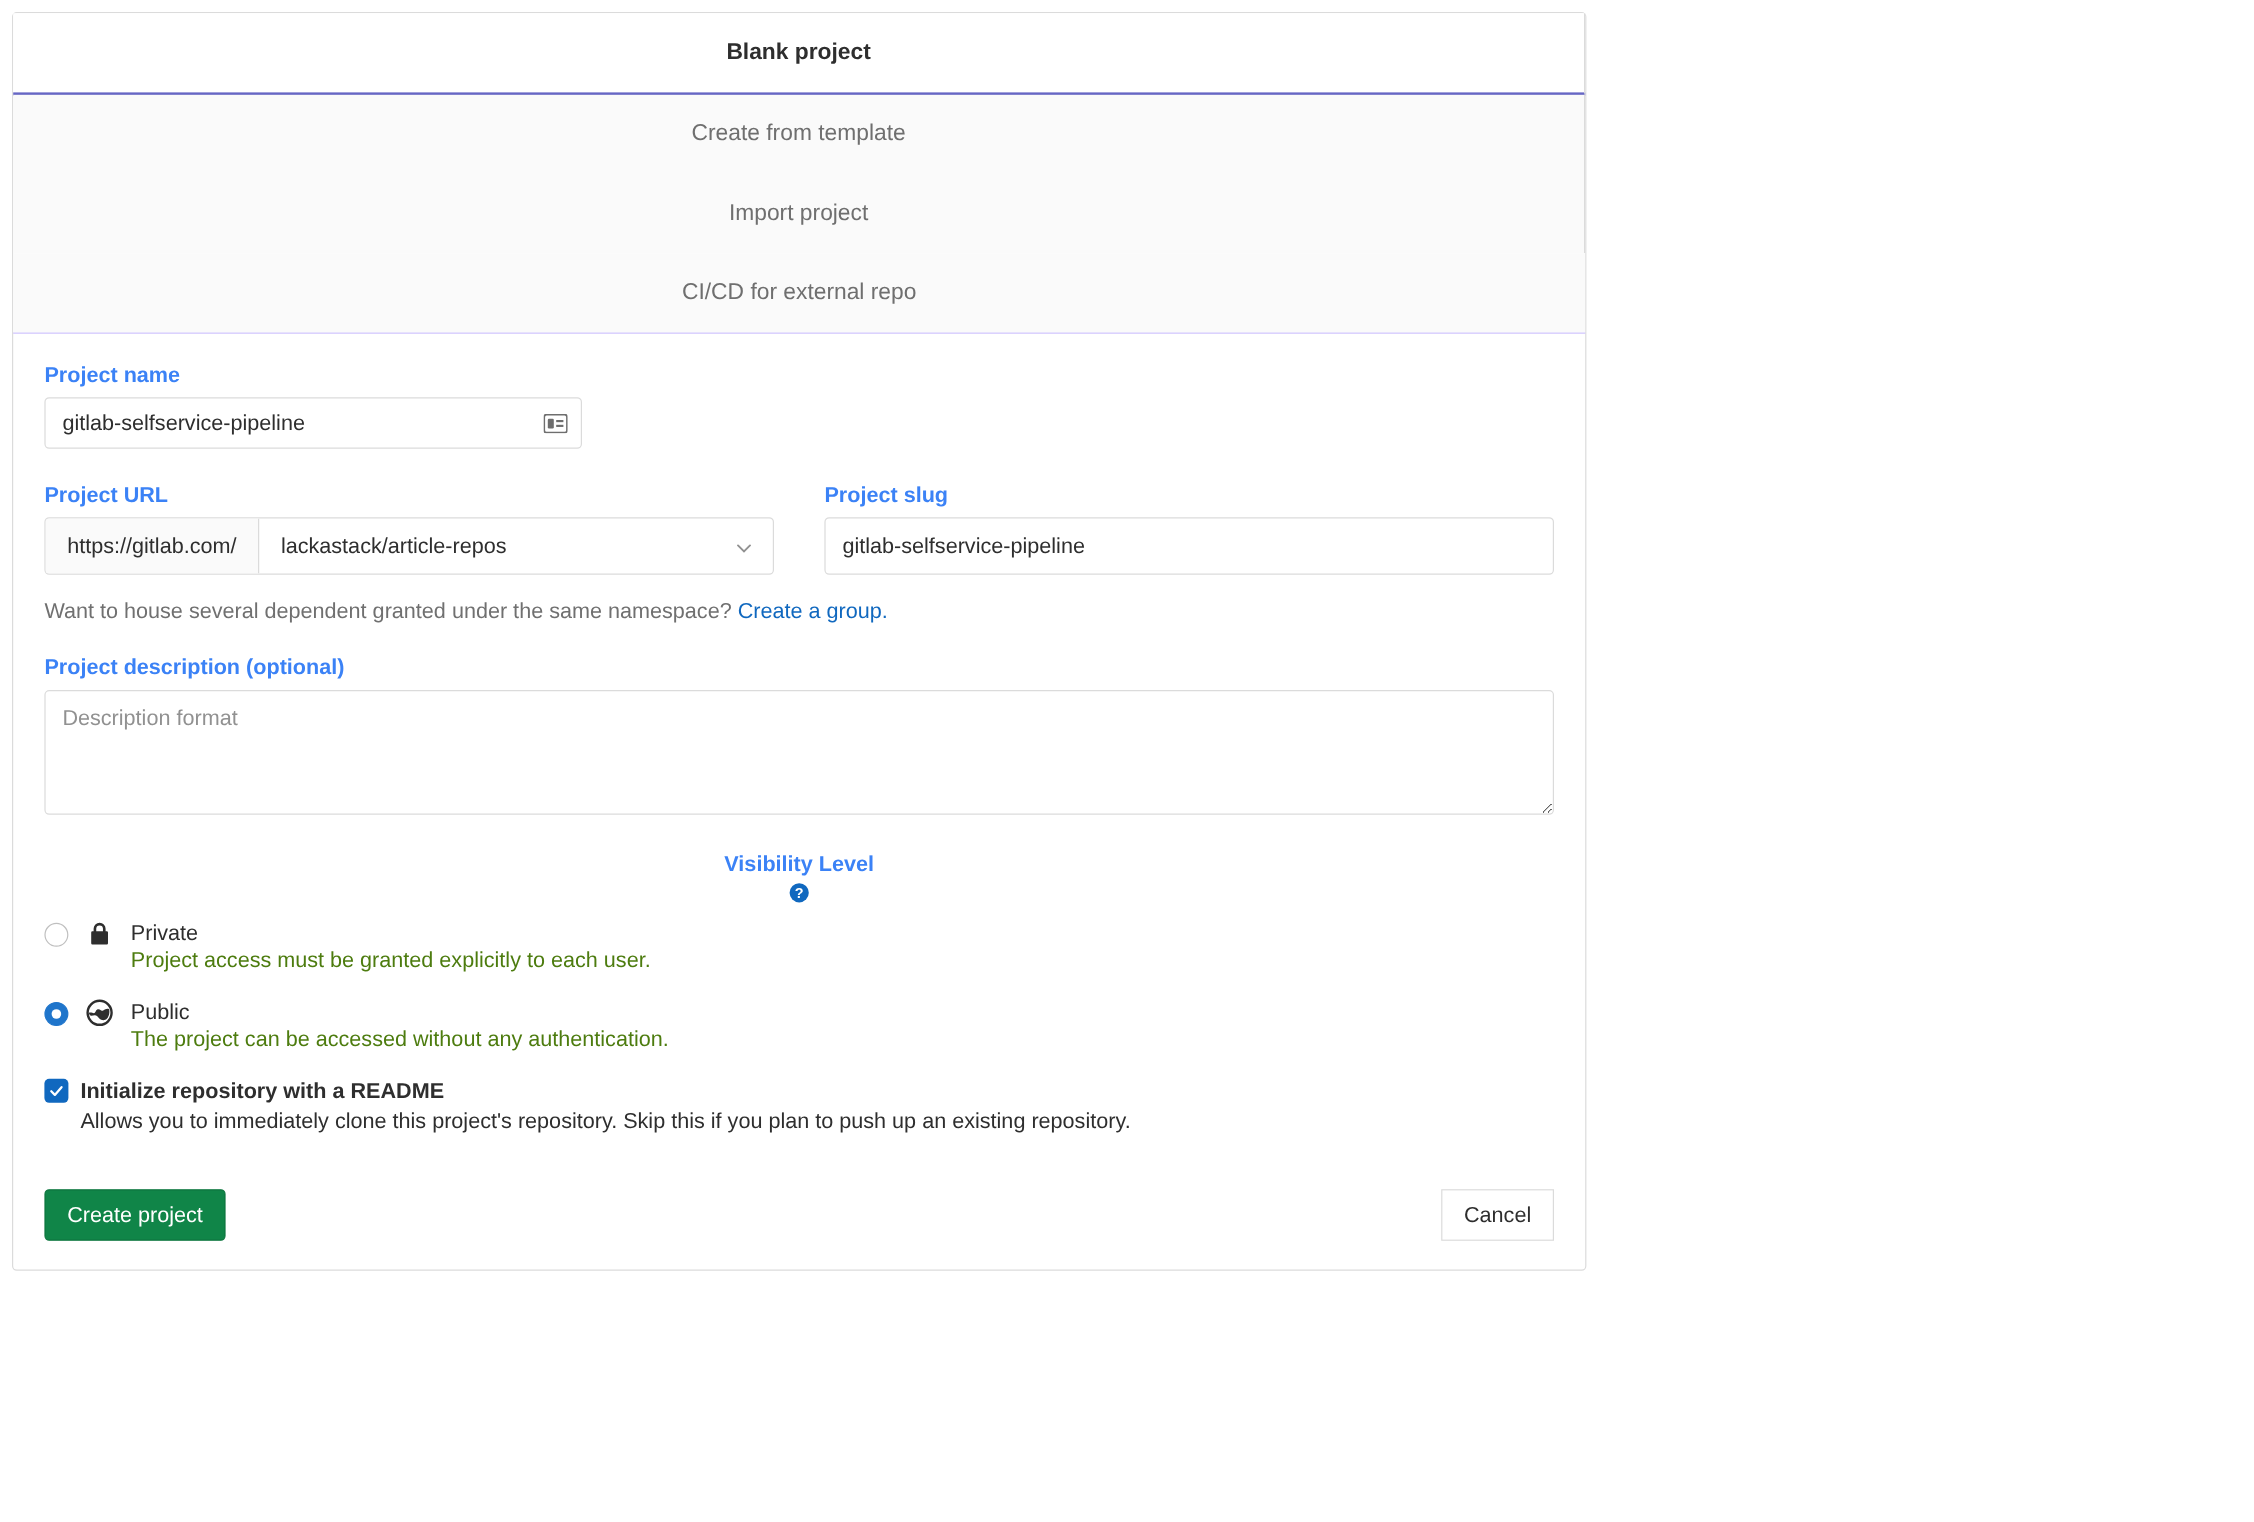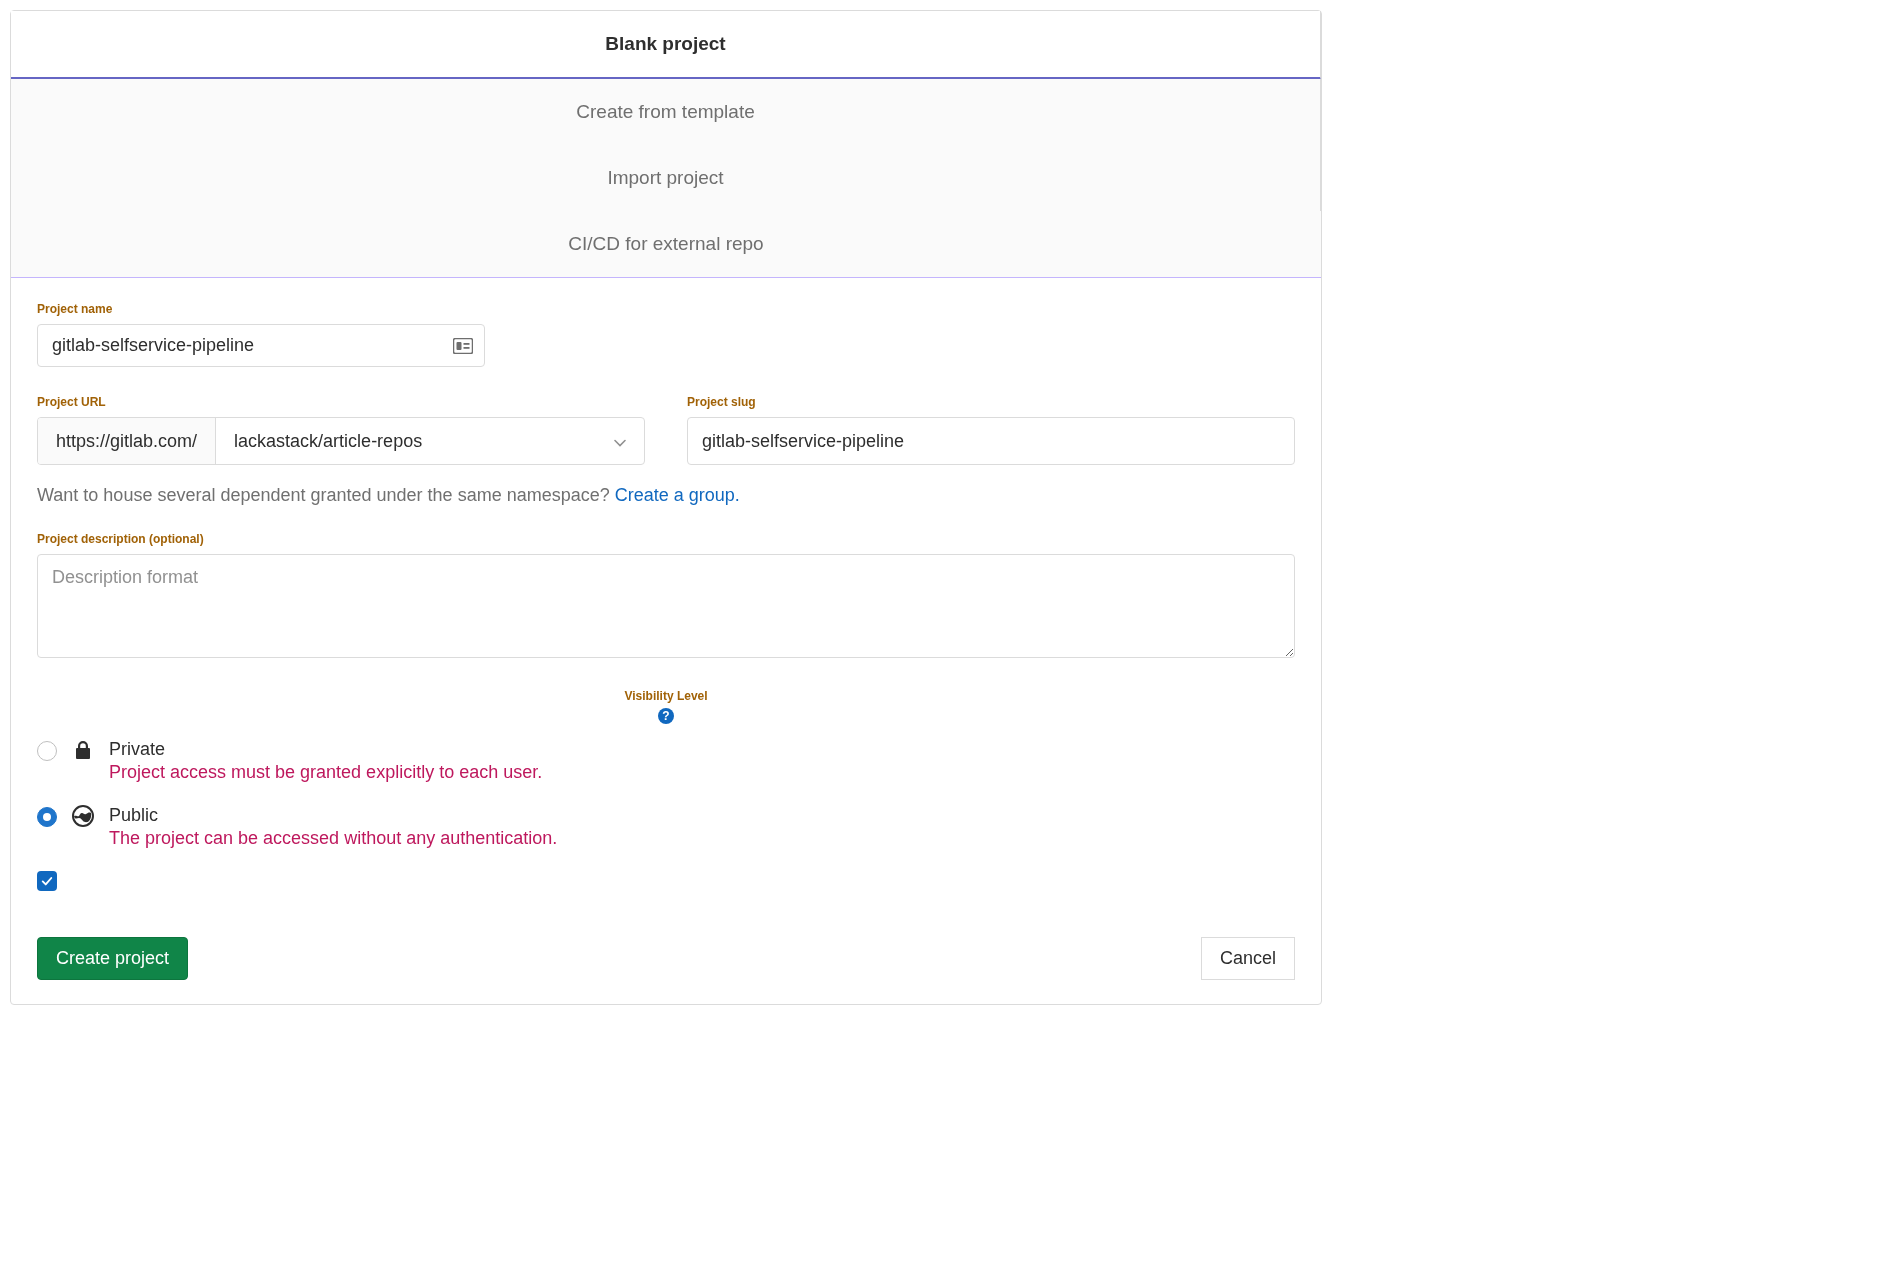--- a/index.html
+++ b/index.html
@@ -35,23 +35,23 @@
       background: #fff;
       color: #2e2e2e;
       font-weight: 700;
       border-bottom: 3px solid #6666c4;
       margin-bottom: -1px;
     }
     .form-body {
       padding: 24px 26px 24px 26px;
     }
     .form-group-label {
-      font-size: 12px;
+      font-size: 18px;
       font-weight: 700;
-      color: #a16207;
+      color: #3b82f6;
       margin-bottom: 8px;
     }
     .text-input {
       width: 100%;
       border: 1px solid #dbdbdb;
       border-radius: 4px;
       font-size: 18px;
       padding: 10px 14px;
       color: #2e2e2e;
       outline: none;
@@ -137,21 +137,21 @@
       cursor: pointer;
       flex-shrink: 0;
     }
     .radio-outer.selected { border-color: #1f75cb; background: #1f75cb; }
     .radio-inner {
       width: 8px; height: 8px; background: #fff; border-radius: 50%;
     }
     .vis-icon { width: 24px; flex-shrink: 0; margin-top: -1px; }
     .vis-text { }
     .vis-title { font-size: 18px; color:#2e2e2e; margin-bottom: 2px;}
-    .vis-desc { font-size: 18px; color:#be185d; }
+    .vis-desc { font-size: 18px; color:#4d7c0f; }
     .check-row {
       display: flex;
       align-items: flex-start;
       gap: 10px;
       margin-top: 10px;
       margin-bottom: 46px;
     }
     .checkbox {
       width: 20px; height: 20px;
       border-radius: 4px;
@@ -280,20 +280,24 @@
         <div class="vis-desc">The project can be accessed without any authentication.</div>
       </div>
     </div>
 
     <div class="check-row">
       <div class="checkbox">
         <svg viewBox="0 0 14 14" width="12" height="12">
             <path d="M2 7.5 L5.5 11 L12 3.5" stroke="#fff" stroke-width="2.2" fill="none" stroke-linecap="round" stroke-linejoin="round"></path>
           </svg>
       </div>
+      <div class="check-text-wrap">
+        <div class="check-title">Initialize repository with a README</div>
+        <div class="check-desc">Allows you to immediately clone this project's repository. Skip this if you plan to push up an existing repository.</div>
+      </div>
     </div>
 
     <div class="actions">
       <button class="btn-primary">Create project</button>
       <button class="btn-secondary">Cancel</button>
     </div>
 
   </div>
 </div>
 

